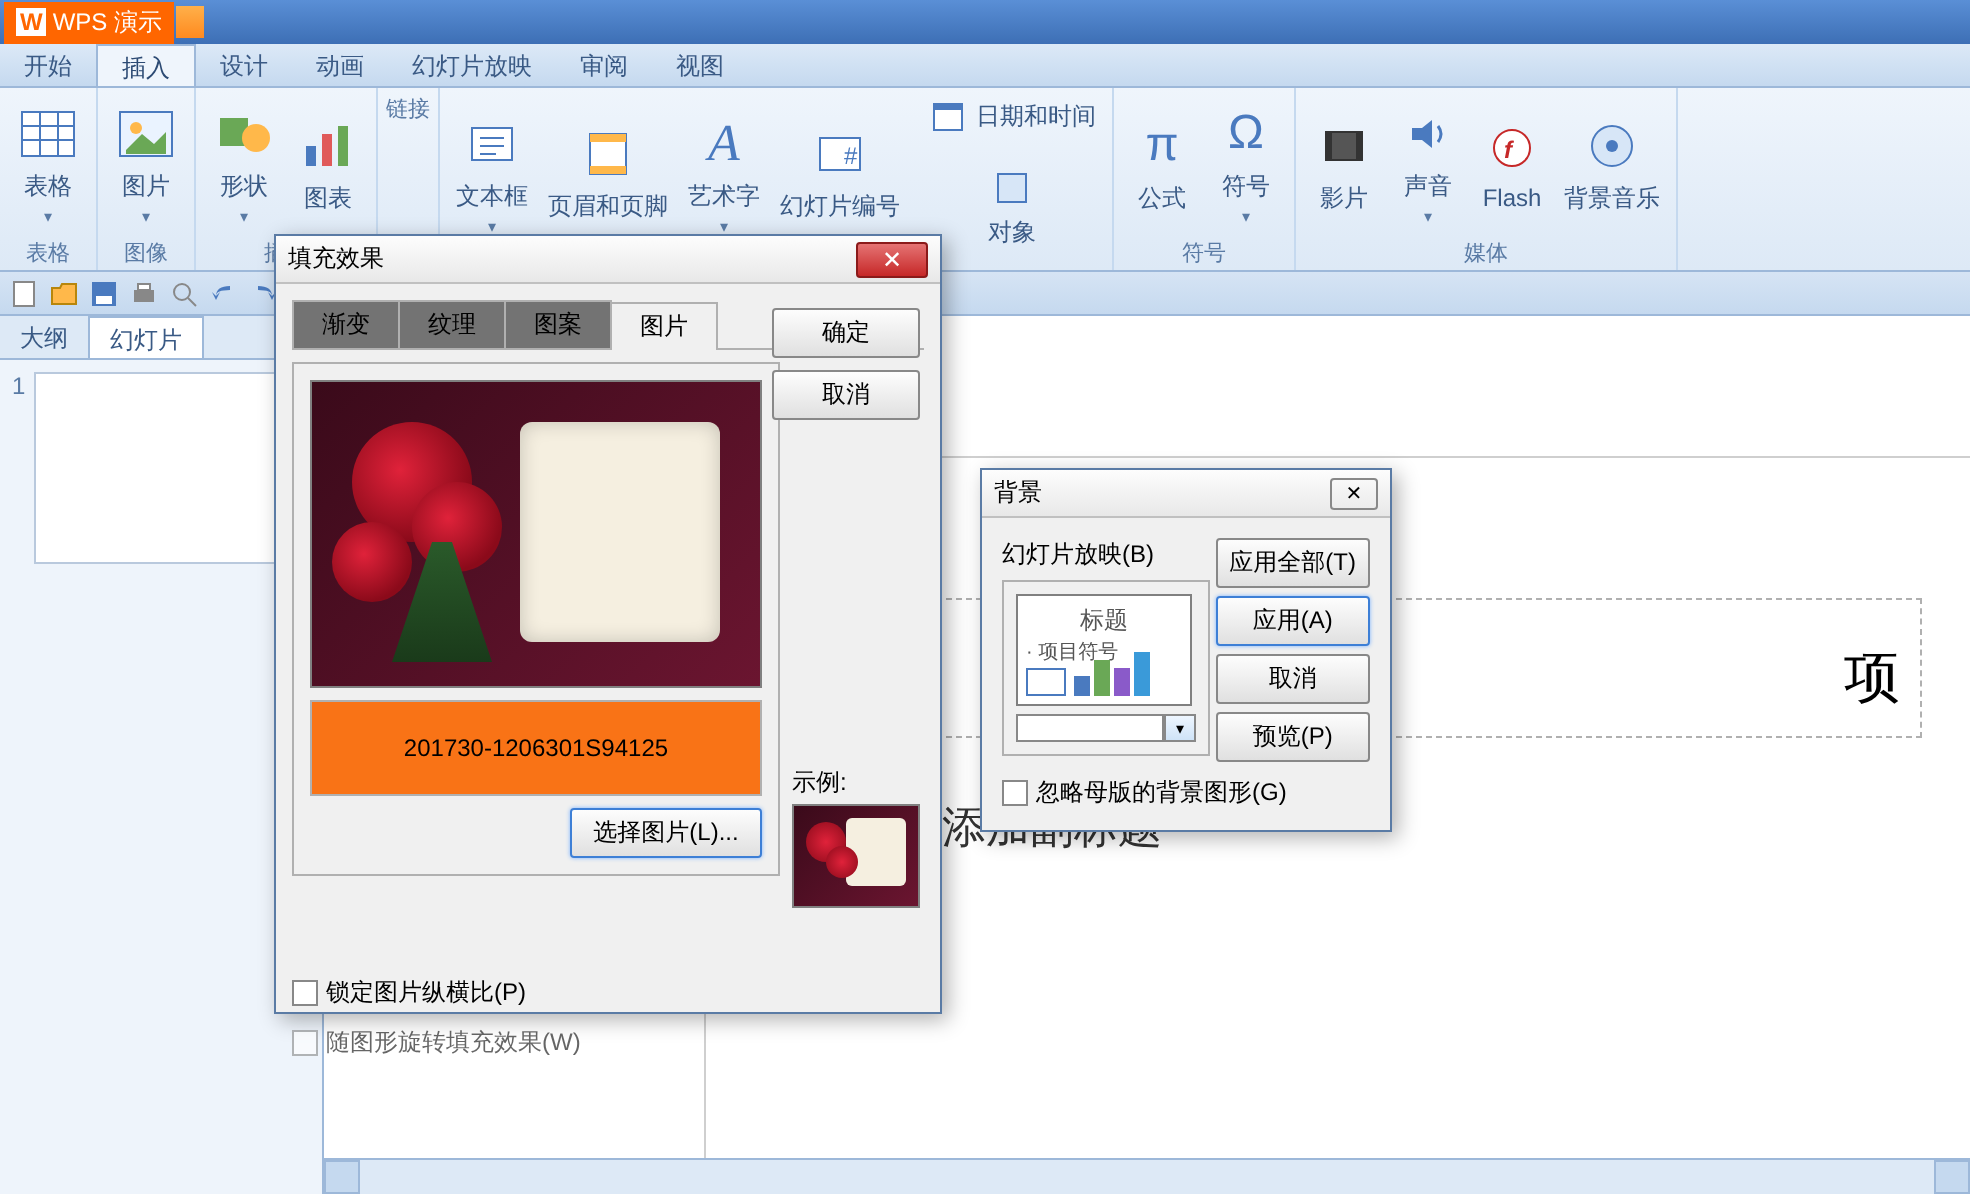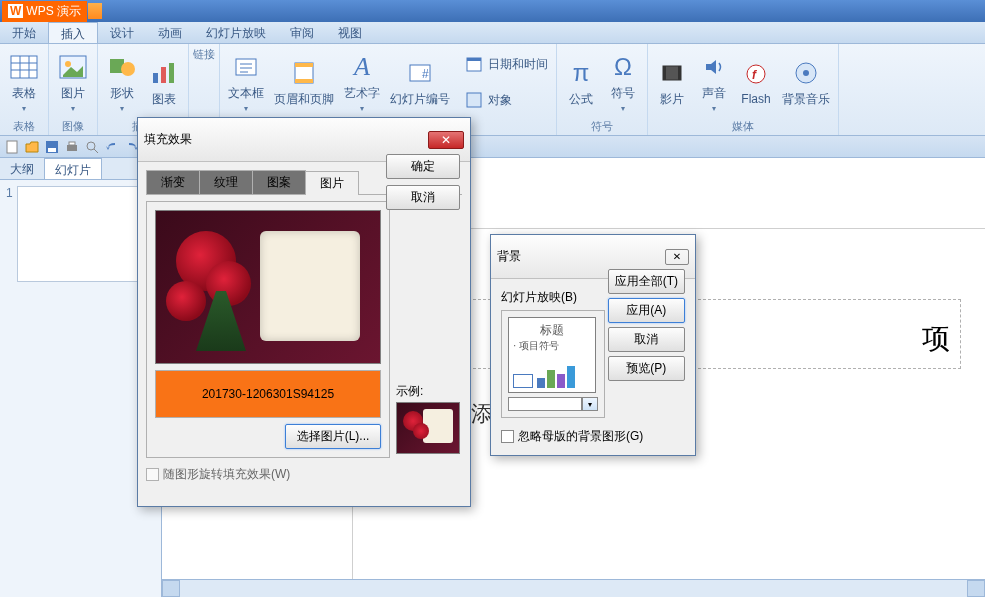--- a/index.html
+++ b/index.html
@@ -32,21 +32,21 @@
 .thumb .slide{width:130px;height:96px;background:#fff;border:1px solid #b9c9dd}
 .canvas{flex:1;background:#fff;position:relative}
 .slide-edit{position:absolute;left:190px;top:70px;width:640px;height:440px;background:#fff;border:1px solid #cfcfcf}
 .title-box{position:absolute;left:30px;top:70px;right:30px;height:70px;border:1px dashed #b0b0b0}
 .sub-box{position:absolute;left:30px;top:170px;right:30px;height:40px;font-size:22px;color:#333}
 .hscroll{position:absolute;left:162px;right:0;bottom:0;height:18px;background:#dde9f6;border-top:1px solid #9db8d9;display:flex}
 .hscroll .arrow{width:18px;background:#c5d9ef;border:1px solid #9db8d9}
 .hscroll .track{flex:1}
 
 .dialog{position:absolute;background:#f0f0f0;border:1px solid #5a7ba5;box-shadow:3px 3px 10px rgba(0,0,0,.3)}
-.dlg-title{height:44px;background:linear-gradient(#fdfdfd,#e8e8e8);border-bottom:1px solid #c0c0c0;display:flex;align-items:center;padding:0 6px;justify-content:space-between}
+.dlg-title{height:24px;background:linear-gradient(#fdfdfd,#e8e8e8);border-bottom:1px solid #c0c0c0;display:flex;align-items:center;padding:0 6px;justify-content:space-between}
 .dlg-close{width:36px;height:18px;background:linear-gradient(#e57373,#c62828);border:1px solid #8b1a1a;border-radius:2px;color:#fff;display:flex;align-items:center;justify-content:center;cursor:pointer}
 .dlg-close2{width:24px;height:16px;border:1px solid #888;border-radius:2px;display:flex;align-items:center;justify-content:center;cursor:pointer;font-size:10px}
 .dlg-body{padding:8px}
 .tabstrip{display:flex;border-bottom:1px solid #b0b0b0;margin-bottom:6px}
 .dtab{padding:3px 14px;border:1px solid #b0b0b0;border-bottom:none;background:#737373;margin-right:-1px;cursor:pointer}
 .dtab.active{background:#f0f0f0;position:relative;top:1px}
 .pic-panel{border:1px solid #b0b0b0;padding:8px;background:#f0f0f0;width:244px}
 .pic-preview{width:226px;height:154px;border:1px solid #808080;background:linear-gradient(135deg,#3a0a1a,#6b1530);position:relative;margin:0 auto}
 .rose{position:absolute;width:60px;height:60px;border-radius:50%;background:radial-gradient(circle at 40% 40%,#e0223a,#8b0a1a 70%)}
 .scroll-paper{position:absolute;right:20px;top:20px;width:100px;height:110px;background:#f5efe0;border-radius:6px;box-shadow:inset 0 0 10px rgba(0,0,0,.2)}
@@ -54,21 +54,21 @@
 .btn{min-width:74px;padding:3px 6px;border:1px solid #888;background:linear-gradient(#fdfdfd,#e0e0e0);cursor:pointer;text-align:center;border-radius:2px}
 .btn.blue-outline{border:1px solid #3d7fd6;box-shadow:0 0 2px #7db3ff}
 .right-btns{position:absolute;right:10px;top:36px;display:flex;flex-direction:column;gap:6px}
 .cb-row{display:flex;align-items:center;gap:4px;margin-top:4px}
 .cb{width:13px;height:13px;border:1px solid #888;background:#fff}
 .sample-label{margin-top:4px}
 .sample-thumb{width:64px;height:52px;border:1px solid #808080;background:linear-gradient(135deg,#3a0a1a,#6b1530);position:relative;margin-top:2px}
 
 .bk-dialog{left:490px;top:234px;width:206px}
 .bk-body{padding:10px}
-.bk-preview{width:88px;height:76px;border:1px solid #808080;background:#fff;padding:4px;font-size:11px;position:relative}
+.bk-preview{width:88px;height:56px;border:1px solid #808080;background:#fff;padding:4px;font-size:11px;position:relative}
 .bk-preview .bars{position:absolute;bottom:4px;left:28px;display:flex;align-items:flex-end;gap:2px}
 .bar{width:8px}
 .dd-arrow{width:16px;height:14px;border:1px solid #888;background:linear-gradient(#eef6ff,#cfe3f7);display:flex;align-items:center;justify-content:center;font-size:8px}
 .bk-btns{display:flex;flex-direction:column;gap:4px;position:absolute;right:10px;top:34px}
 
 svg{display:block}
 </style>
 </head>
 <body>
 
@@ -196,21 +196,21 @@
       <div style="display:flex;flex-direction:column;gap:12px;margin-left:4px">
         <div class="rbtn sm" style="flex-direction:row;gap:4px">
           <div class="ico">
               <svg width="16" height="16">
                 <rect x="1" y="2" width="14" height="13" fill="#fff" stroke="#4a7abf"></rect>
                 <rect x="1" y="2" width="14" height="3" fill="#4a7abf"></rect>
               </svg>
             </div>
           <span>日期和时间</span>
         </div>
-        <div class="rbtn sm" style="flex-direction:row;gap:4px">
+        <div class="rbtn sm" style="flex-direction:column;gap:4px">
           <div class="ico">
               <svg width="16" height="16">
                 <rect x="1" y="1" width="14" height="14" fill="#d7e6f7" stroke="#4a7abf"></rect>
               </svg>
             </div>
           <span>对象</span>
         </div>
       </div>
     </div>
     <div class="rgroup-label">文本</div>
@@ -366,20 +366,24 @@
             <div class="scroll-paper"></div>
             <div class="rose" style="left:20px;top:20px"></div>
             <div class="rose" style="left:50px;top:50px;width:45px;height:45px"></div>
             <div class="rose" style="left:10px;top:70px;width:40px;height:40px"></div>
             <div style="position:absolute;left:40px;top:80px;width:50px;height:60px;background:linear-gradient(#2a5a2a,#1a3a1a);clip-path:polygon(40% 0,60% 0,100% 100%,0 100%)"></div>
           </div>
           <div class="filename-box">201730-1206301S94125</div>
           <div style="text-align:right;margin-top:6px">
             <div class="btn blue-outline" style="display:inline-block;min-width:96px">选择图片(L)...</div>
           </div>
+        </div>
+        <div class="cb-row" style="margin-top:50px">
+          <div class="cb"></div>
+          <span>锁定图片纵横比(P)</span>
         </div>
       </div>
     </div>
     <div class="cb-row" style="margin-top:8px;opacity:.6">
       <div class="cb"></div>
       <span>随图形旋转填充效果(W)</span>
     </div>
   </div>
   <div class="right-btns">
     <div class="btn">确定</div>

